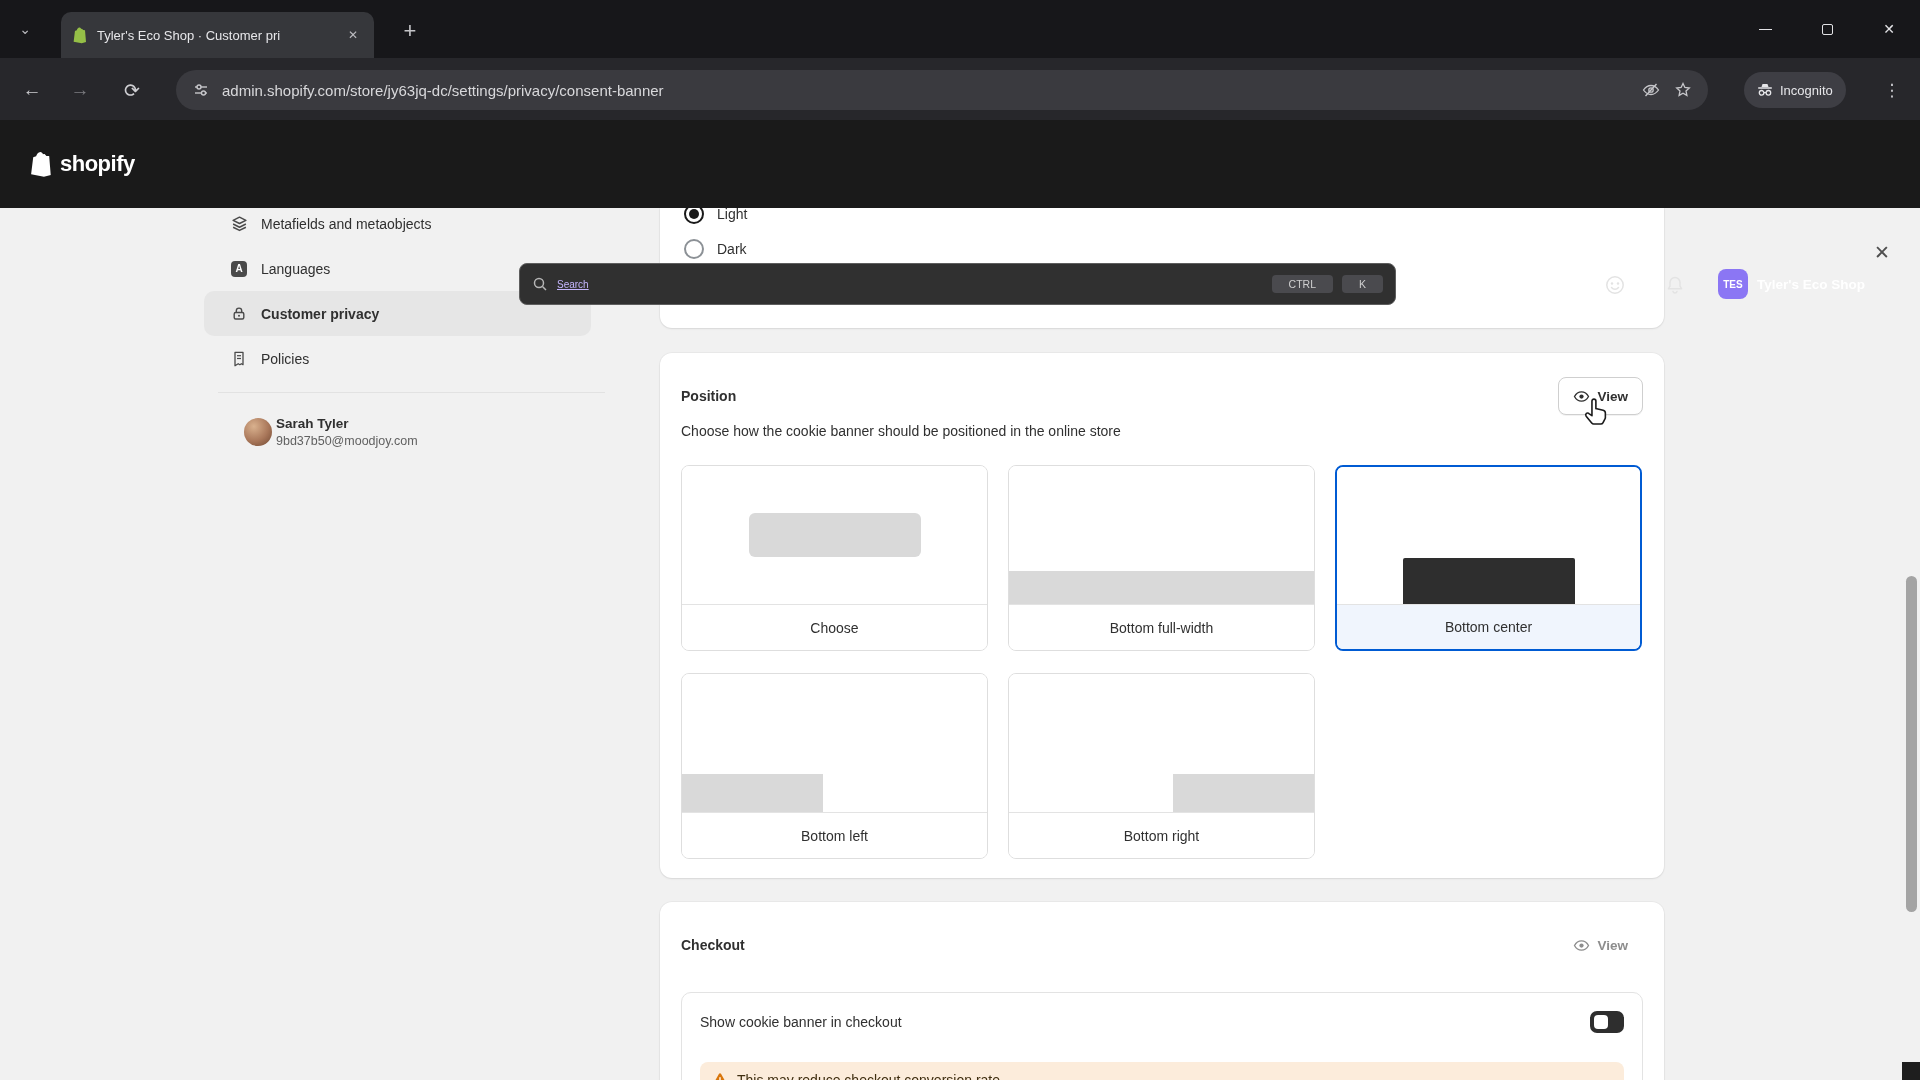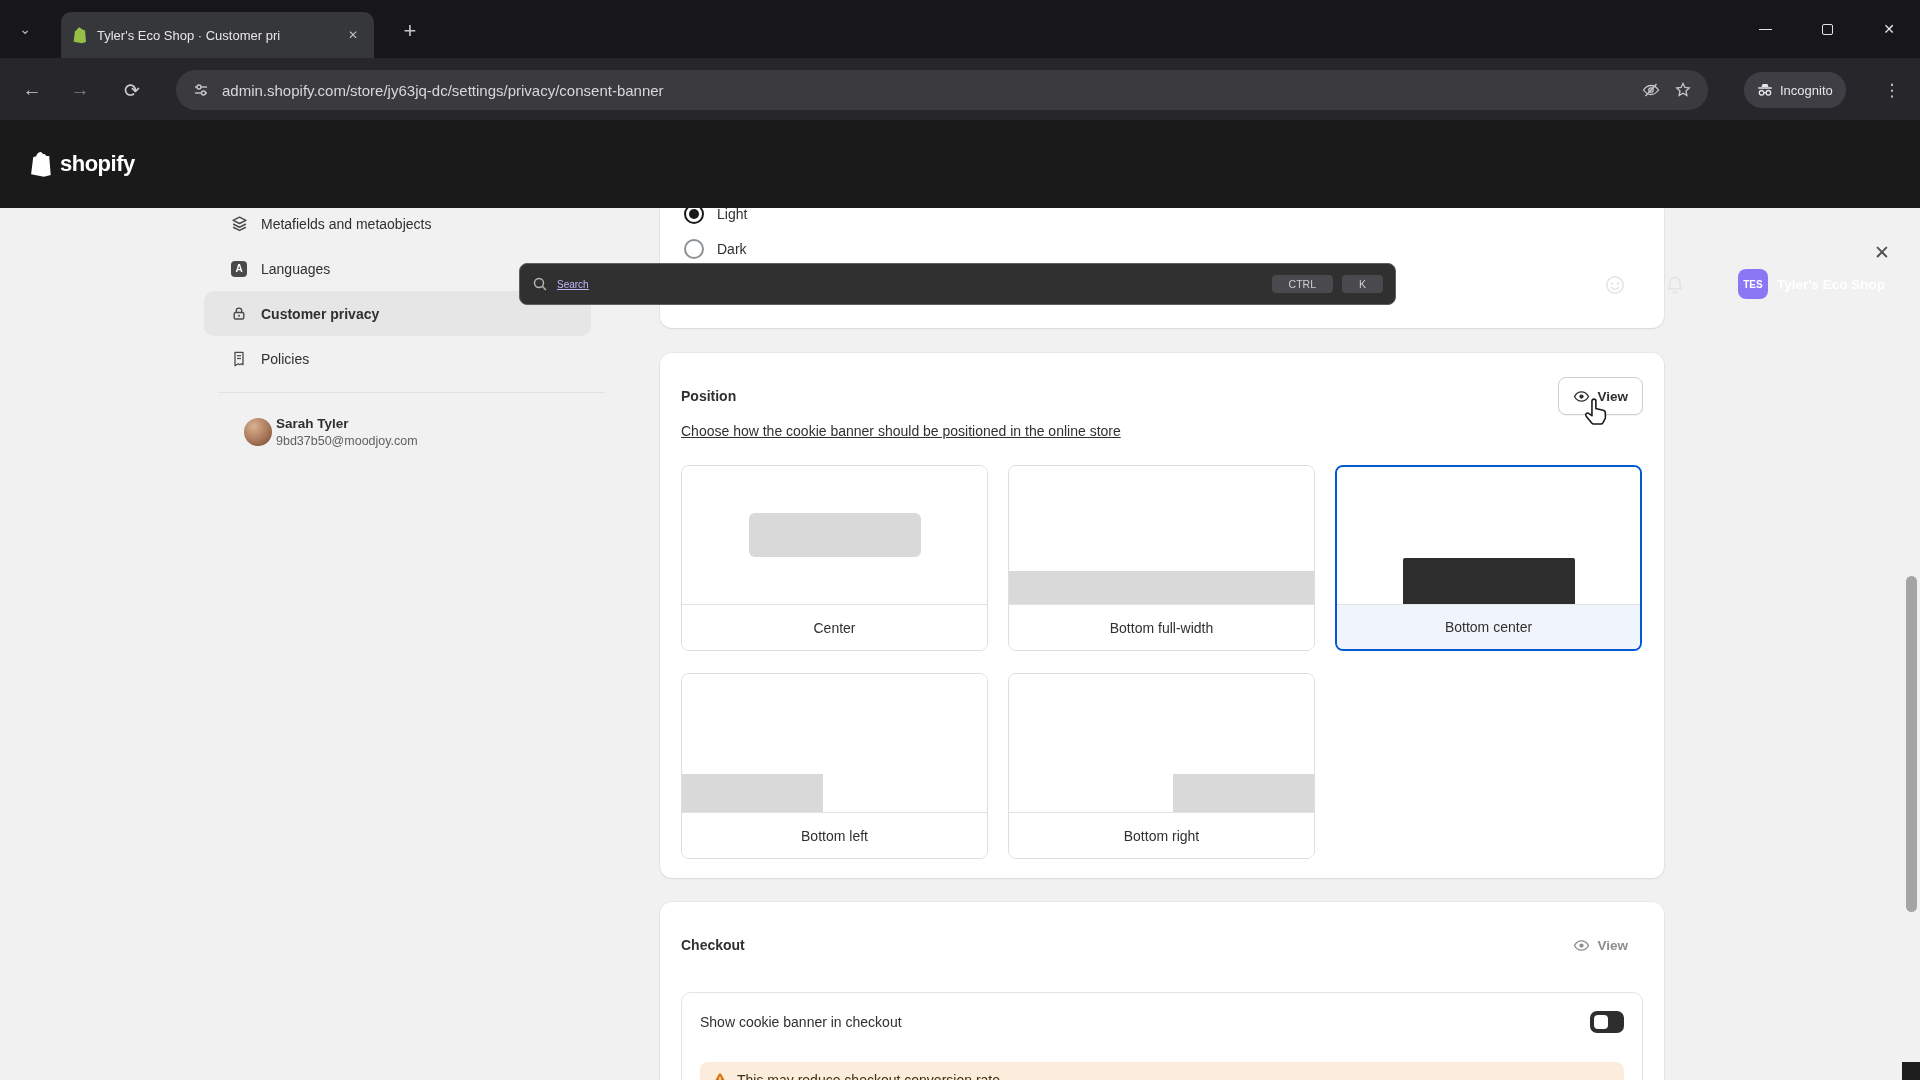--- a/index.html
+++ b/index.html
@@ -29,21 +29,21 @@
   .menu-dots { position:absolute; left:1876px; top:74px; width:32px; height:32px; display:flex; align-items:center; justify-content:center; color:#cfcfd3; font-size:17px; z-index:21; }
 
   
   .shopbar { position:absolute; left:0; top:120px; width:1920px; height:88px; background:#1a1a1a; z-index:20; display:flex; align-items:center; }
   .shop-logo { position:absolute; left:30px; top:0; height:88px; display:flex; align-items:center; gap:6px; }
   .shop-wordmark { color:#fff; font-size:22px; font-weight:bold; letter-spacing:-0.5px; }
   .search-pill { position:absolute; left:519px; top:143px; width:877px; height:42px; background:#303030; border:1px solid #5e5e5e; border-radius:8px; display:flex; align-items:center; padding:0 12px; gap:9px; }
   .search-text { flex:1; font-size:10px; color:#c4b5fd;text-decoration:underline; }
   .keycap { background:#4a4a4e; color:#cfcfcf; font-size:10.5px; border-radius:4px; padding:3px 17px; }
   .topbar-ic { position:absolute; top:150px; width:30px; height:30px; display:flex; align-items:center; justify-content:center; }
-  .store-chip { position:absolute; left:1718px; top:147px; height:34px; display:flex; align-items:center; gap:9px;margin-left:20px; }
+  .store-chip { position:absolute; left:1718px; top:147px; height:34px; display:flex; align-items:center; gap:9px; }
   .store-avatar { width:30px; height:30px; border-radius:8px; background:#8b76f4; color:#fff; font-size:10px; font-weight:bold; display:flex; align-items:center; justify-content:center; }
   .store-name { color:#fff; font-size:13.5px; font-weight:600; }
 
   
   .page-close { position:absolute; left:1868px; top:238px; width:28px; height:28px; display:flex; align-items:center; justify-content:center; font-size:19px; color:#4f4f4f; cursor:default; }
 
   .sidebar { position:absolute; left:204px; top:201px; width:387px; }
   .sb-item { height:45px; display:flex; align-items:center; gap:13px; padding:0 16px 0 26px; border-radius:10px; font-size:14px; font-weight:500; color:#303030; }
   .sb-item.selected { background:#e6e6e6; font-weight:600; }
   .sb-ic { width:18px; height:18px; display:flex; align-items:center; justify-content:center; flex:none; }
@@ -59,21 +59,21 @@
   .radio-row { position:absolute; left:24px; height:40px; display:flex; align-items:center; gap:13px; }
   .radio { width:20px; height:20px; border-radius:50%; border:2px solid #8c9196; background:#fff; position:relative; flex:none; }
   .radio.checked { border-color:#1a1a1a; }
   .radio.checked::after { content:""; position:absolute; left:3px; top:3px; width:10px; height:10px; border-radius:50%; background:#1a1a1a; }
   .radio-label { font-size:14px; color:#303030; }
 
   .card-2 { top:353px; height:525px; }
   .card-title { position:absolute; left:21px; top:35px; font-size:14px; font-weight:700; color:#303030; }
   .view-btn { position:absolute; right:21px; top:24px; height:38px; background:#fff; border:1px solid #cfcfcf; border-radius:8px; box-shadow:0 1px 0 rgba(0,0,0,.05); display:flex; align-items:center; gap:7px; padding:0 14px; font-size:13.5px; font-weight:600; color:#303030; }
   .view-btn.disabled { border-color:transparent; box-shadow:none; color:#8d8d8d; }
-  .card-desc { position:absolute; left:21px; top:70px; font-size:14px; color:#303030;text-decoration:underline; }
+  .card-desc { position:absolute; left:21px; top:70px; font-size:14px; color:#303030; }
   .opt-grid { position:absolute; left:21px; top:112px; width:962px; display:grid; grid-template-columns:repeat(3, 307px); gap:22px 20px; }
   .opt { height:186px; border:1px solid #dedede; border-radius:8px; overflow:hidden; background:#fff; }
   .opt-preview { height:139px; position:relative; border-bottom:1px solid #e3e3e3; background:#fff; }
   .opt-label { height:45px; display:flex; align-items:center; justify-content:center; font-size:14px; color:#303030; background:#fff; }
   .opt.selected { border:2px solid #005bd3; }
   .opt.selected .opt-preview { height:138px; }
   .opt.selected .opt-label { background:#f0f5fd; height:44px; }
   .shape { position:absolute; background:#d9d9d9; }
   .shape-center { width:172px; height:44px; border-radius:6px; left:50%; top:50%; transform:translate(-50%,-50%); }
   .shape-full { left:0; right:0; bottom:0; height:33px; }
@@ -276,21 +276,21 @@
         </svg>
     </span>
     <span>View</span>
   </div>
   <div class="card-desc">Choose how the cookie banner should be positioned in the online store</div>
   <div class="opt-grid">
     <div class="opt">
       <div class="opt-preview">
           <div class="shape shape-center"></div>
         </div>
-      <div class="opt-label">Center</div>
+      <div class="opt-label">Choose</div>
     </div>
     <div class="opt">
       <div class="opt-preview">
           <div class="shape shape-full"></div>
         </div>
       <div class="opt-label">Bottom full-width</div>
     </div>
     <div class="opt selected">
       <div class="opt-preview">
           <div class="shape shape-bcenter"></div>

